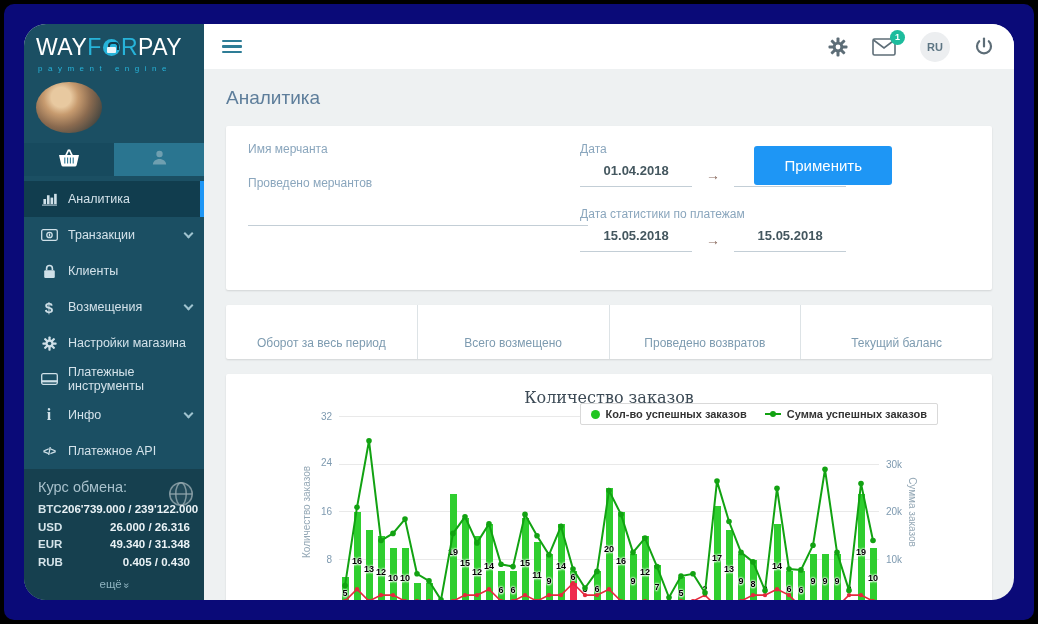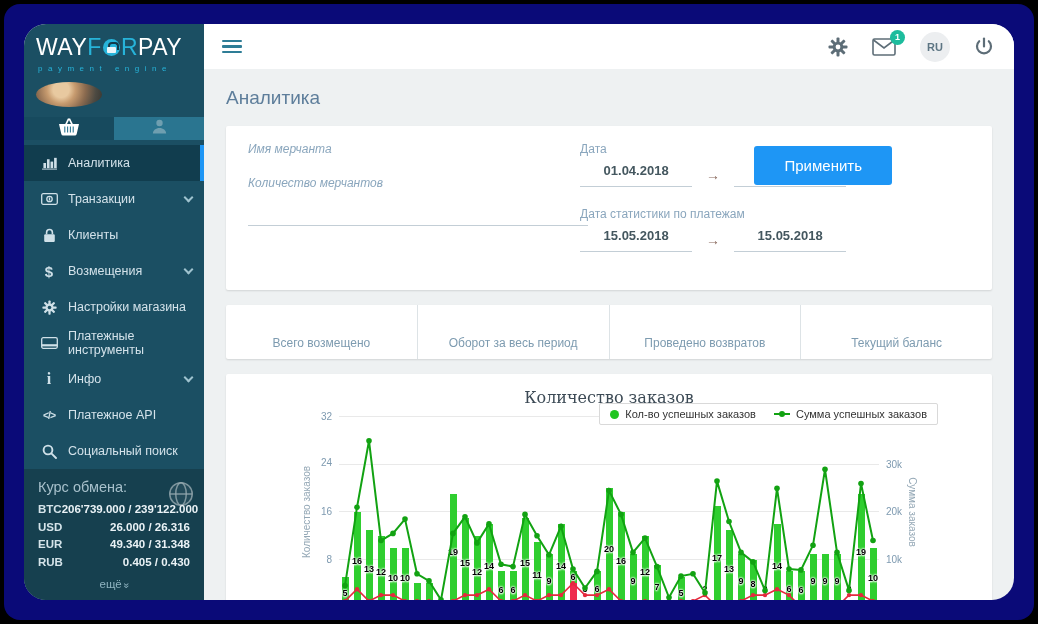--- a/index.html
+++ b/index.html
@@ -1,18 +1,18 @@
 <!DOCTYPE html>
 <html><head>
 <meta charset="utf-8">
 <style>
   * { margin:0; padding:0; box-sizing:border-box; }
   html,body { width:1038px; height:624px; }
   body { background:#000; position:relative; font-family:"Liberation Sans", sans-serif; overflow:hidden; }
-  .frame { position:absolute; inset:4px; background:#0a0a78; border-radius:16px; }
+  .frame { position:absolute; inset:4px; background:#0a0a78; border-radius:10px; }
   .app { position:absolute; left:20px; top:20px; right:20px; bottom:20px; border-radius:22px; overflow:hidden; display:flex; background:#eef1f2; }
 
   
   .sidebar { width:180px; flex-shrink:0; background:#1b4f63; display:flex; flex-direction:column; color:#cfe0e8; }
   .logo { padding:10px 12px 2px; }
   .logo-text { font-size:23px; color:#fff; letter-spacing:.5px; white-space:nowrap; }
   .logo-text .cy { color:#27b3d9; }
   .lock-o { display:inline-block; width:17px; height:17px; background:#27b3d9; border-radius:50%; position:relative; vertical-align:-1px; margin:0 1px; }
   .lock-o:before { content:''; position:absolute; top:2.5px; left:5px; width:7px; height:6px; border:2px solid #123a4a; border-bottom:none; border-radius:4px 4px 0 0; }
   .lock-o:after { content:''; position:absolute; top:7.5px; left:4px; width:9px; height:6.5px; background:#eaf6fa; border-radius:1px; }
@@ -51,21 +51,21 @@
   .badge { position:absolute; top:-8px; right:-9px; background:#1dbc9d; color:#fff; font-size:9px; width:15px; height:15px; border-radius:50%; display:flex; align-items:center; justify-content:center; font-weight:bold; }
   .lang { width:30px; height:30px; border-radius:50%; background:#eceef0; color:#5d7583; font-size:11px; font-weight:bold; display:flex; align-items:center; justify-content:center; cursor:pointer; }
 
   .content { flex:1; padding:15px 22px 0; overflow:hidden; }
   .page-title { font-size:19px; color:#5e7e9b; font-weight:400; margin:3px 0 17px; }
   .card { background:#fff; border-radius:2px; box-shadow:0 1px 2px rgba(0,0,0,.12); }
 
   
   .form-card { position:relative; padding:16px 22px 18px; margin-bottom:15px; }
   .form-grid { display:flex; }
-  .fcol-left { width:46%;font-style:italic; }
+  .fcol-left { width:46%; }
   .fcol-right { flex:1; }
   .fgroup { margin-bottom:20px; }
   .flabel { font-size:12px; color:#8aa6bd; margin-bottom:7px; }
   .chipline { border-bottom:1px solid #c3ced6; padding-bottom:5px; width:340px; height:30px; }
   .chip { display:inline-flex; align-items:center; background:#e7e7e7; border:1px solid #dcdcdc; border-radius:3px; padding:3px 8px; font-size:11.5px; color:#8b8b8b; font-weight:bold; gap:7px; }
   .chip-x { color:#b3b3b3; font-weight:normal; cursor:pointer; font-size:12px; }
   .inputline { border-bottom:1px solid #c3ced6; height:29px; width:340px; cursor:text; }
   .dates { display:flex; align-items:center; gap:14px; }
   .datefield { width:112px; text-align:center; font-size:13px; font-weight:bold; color:#44575f; border-bottom:1px solid #c3ced6; padding-bottom:8px; cursor:pointer; }
   .arrow { color:#8a6a5e; font-size:14px; font-weight:bold; }
@@ -73,21 +73,21 @@
 
   
   .stats-card { display:flex; height:54px; margin-bottom:15px; align-items:stretch; }
   .stat-cell { flex:1; display:flex; align-items:flex-end; justify-content:center; padding-bottom:9px; font-size:12px; color:#7d9bb0; }
   .stat-cell + .stat-cell { border-left:1px solid #dde3e6; }
 
   
   .chart-card { padding:10px 12px 0; position:relative; height:292px; }
   .chart-title { text-align:center; font-family:"DejaVu Serif", serif; font-size:16px; color:#3c4a55; font-weight:400; margin:4px 0 0; }
   .legend { position:absolute; top:29px; right:54px; background:#fff; border:1px solid #d9d9d9; border-radius:2px; padding:4px 10px; display:flex; gap:18px; z-index:5; }
-  .legend-item { display:flex; align-items:center; gap:6px; font-size:11px; font-weight:normal; color:#333; cursor:pointer; }
+  .legend-item { display:flex; align-items:center; gap:6px; font-size:11px; font-weight:bold; color:#333; cursor:pointer; }
   .dot { width:9px; height:9px; border-radius:50%; }
   .linemark { position:relative; width:16px; height:9px; }
   .linemark i { position:absolute; top:3.5px; left:0; right:0; height:2px; }
   .linemark b { position:absolute; top:1.5px; left:5px; width:6px; height:6px; border-radius:50%; }
   .chart-wrap { position:relative; width:620px; margin:10px auto 0; }
   .plot { position:relative; margin:0 40px; width:540px; height:190px; }
   .gline { position:absolute; left:0; right:0; height:1px; background:#e9e9e9; }
   .ytl { position:absolute; right:100%; margin-right:7px; font-size:10px; color:#7e9ab0; width:30px; text-align:right; }
   .ytr { position:absolute; left:100%; margin-left:7px; font-size:10px; color:#7e9ab0; }
   .ylab-box { position:absolute; top:0; height:190px; width:14px; }
@@ -199,29 +199,20 @@
             </span>
             <span class="mlabel">Инфо</span>
             <span class="chev"></span>
           </div>
           <div class="menu-item">
             <span class="mi">
               <span class="gly small">&lt;/&gt;</span>
             </span>
             <span class="mlabel">Платежное API</span>
           </div>
-          <div class="menu-item">
-            <span class="mi">
-              <svg width="15" height="15" viewBox="0 0 15 15" fill="none" stroke="#cfe0e8" stroke-width="1.9">
-                <circle cx="6" cy="6" r="4.4"></circle>
-                <path d="M9.6 9.6 14 14" stroke-linecap="round"></path>
-              </svg>
-            </span>
-            <span class="mlabel">Социальный поиск</span>
-          </div>
         </nav>
       <div class="rates">
         <span class="globe"><svg width="30" height="30" viewBox="0 0 24 24" fill="none" stroke="rgba(255,255,255,.8)" stroke-width="1.2">
               <circle cx="12" cy="12" r="9" fill="rgba(255,255,255,.10)"></circle>
               <ellipse cx="12" cy="12" rx="4.2" ry="9"></ellipse>
               <path d="M3 12h18"></path>
             </svg></span>
         <div class="rates-title">Курс обмена:</div>
         <div id="rates-rows">
             <div class="rate-row">
@@ -284,21 +275,21 @@
         <h1 class="page-title">Аналитика</h1>
 
         <div class="card form-card">
           <button class="apply-btn">Применить</button>
           <div class="form-grid">
             <div class="fcol-left">
               <div class="fgroup">
                 <div class="flabel">Имя мерчанта</div>
               </div>
               <div class="fgroup">
-                <div class="flabel">Количество мерчантов</div>
+                <div class="flabel">Проведено мерчантов</div>
                 <div class="inputline"></div>
               </div>
             </div>
             <div class="fcol-right">
               <div class="fgroup">
                 <div class="flabel">Дата</div>
                 <div class="dates">
                   <span class="datefield">01.04.2018</span>
                   <span class="arrow">→</span>
                   <span class="datefield">15.05.2018</span>
@@ -311,24 +302,24 @@
                   <span class="arrow">→</span>
                   <span class="datefield">15.05.2018</span>
                 </div>
               </div>
             </div>
           </div>
         </div>
 
         <div class="card stats-card" id="stats-card">
             <div class="stat-cell">
+              <span>Оборот за весь период</span>
+            </div>
+            <div class="stat-cell">
               <span>Всего возмещено</span>
-            </div>
-            <div class="stat-cell">
-              <span>Оборот за весь период</span>
             </div>
             <div class="stat-cell">
               <span>Проведено возвратов</span>
             </div>
             <div class="stat-cell">
               <span>Текущий баланс</span>
             </div>
           </div>
 
         <div class="card chart-card">

